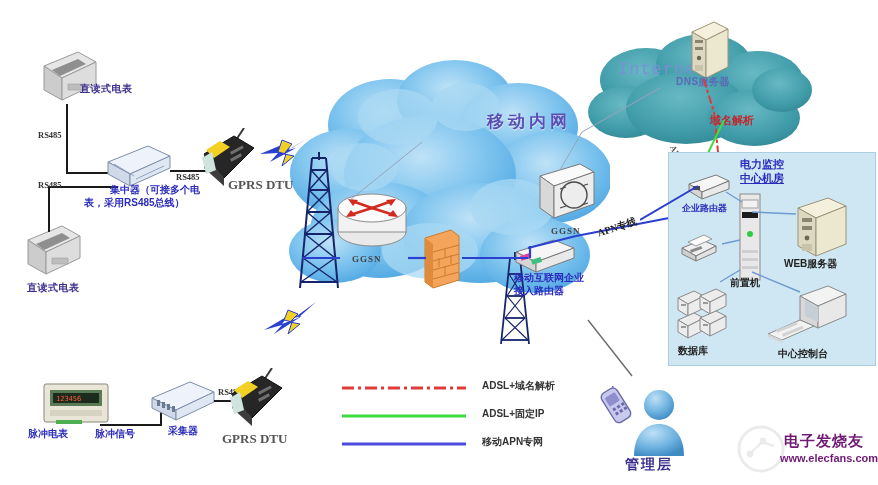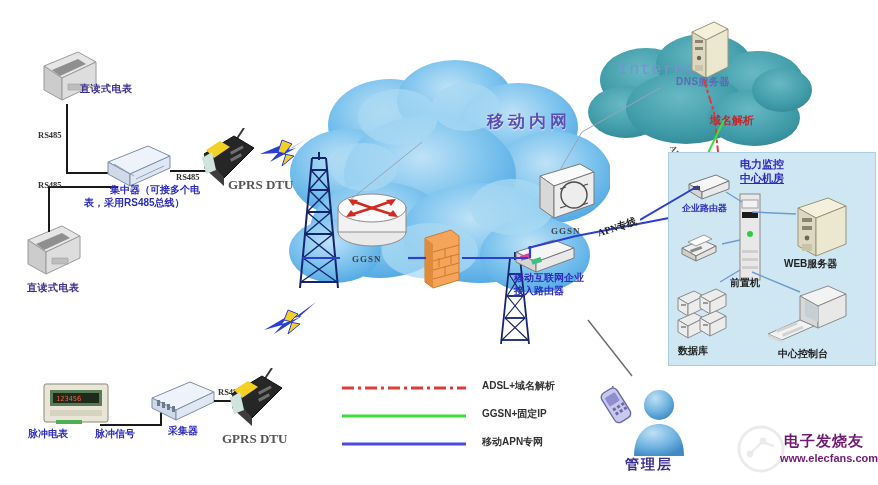--- a/index.html
+++ b/index.html
@@ -534,21 +534,21 @@
   <div class="abs" style="left:340px;top:378px;width:220px;height:76px;">
 
     <svg class="abs" style="left:0px;top:6px;width:130px;height:8px;">
       <line x1="2" y1="4" x2="126" y2="4" stroke="#e03a3a" stroke-width="3" stroke-dasharray="12,4,3,4"></line>
     </svg>
     <div class="lbl lbl-legend" style="left:142px;top:2px;">ADSL+域名解析</div>
 
     <svg class="abs" style="left:0px;top:34px;width:130px;height:8px;">
       <line x1="2" y1="4" x2="126" y2="4" stroke="#3ddd3d" stroke-width="3"></line>
     </svg>
-    <div class="lbl lbl-legend" style="left:142px;top:30px;">GGSN+固定IP</div>
+    <div class="lbl lbl-legend" style="left:142px;top:30px;">ADSL+固定IP</div>
 
     <svg class="abs" style="left:0px;top:62px;width:130px;height:8px;">
       <line x1="2" y1="4" x2="126" y2="4" stroke="#4a4ade" stroke-width="3"></line>
     </svg>
     <div class="lbl lbl-legend" style="left:142px;top:58px;">移动APN专网</div>
   </div>
 
   <div class="abs" style="left:736px;top:424px;width:50px;height:50px;opacity:.55;">
     <svg width="50" height="50" viewBox="0 0 50 50">
       <circle cx="25" cy="25" r="22" fill="none" stroke="#dcdcdc" stroke-width="3"></circle>

